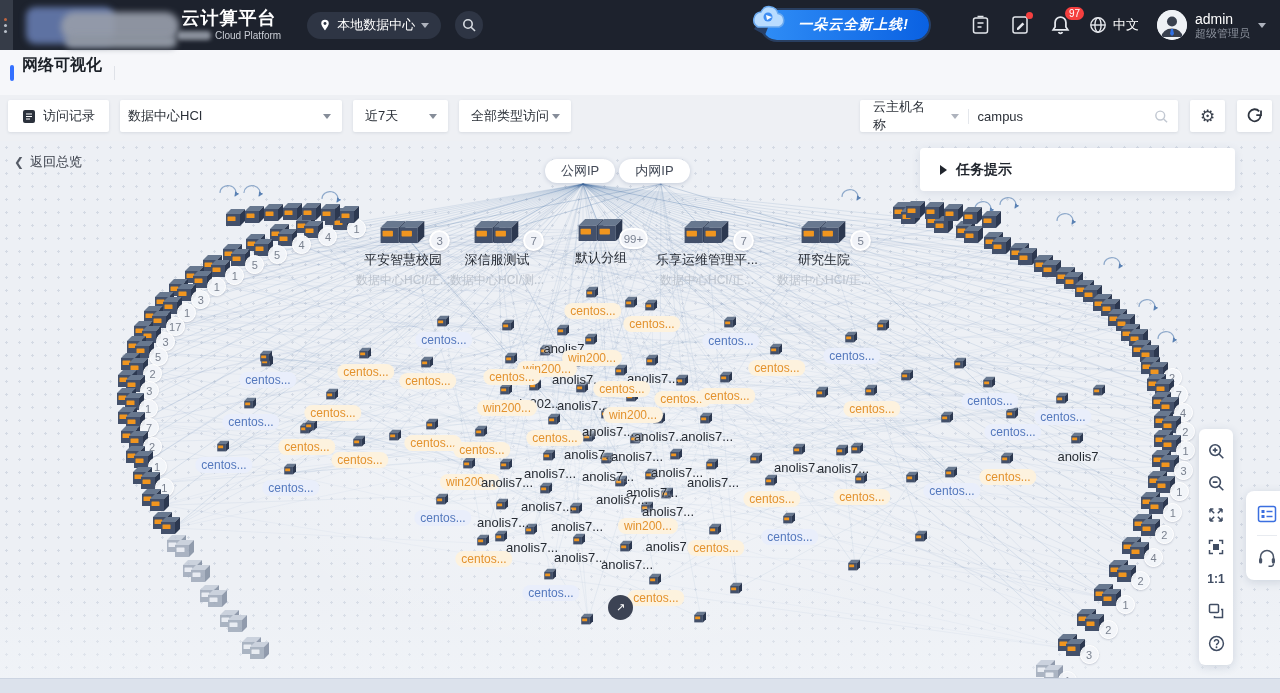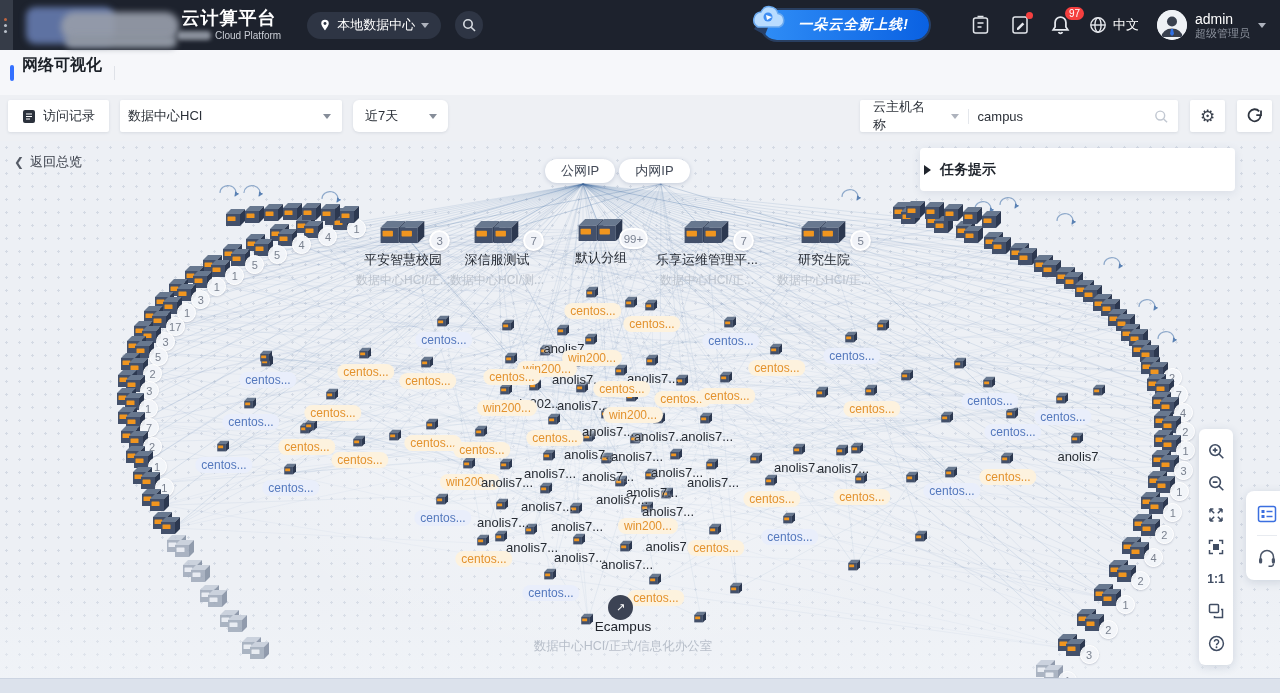--- a/index.html
+++ b/index.html
@@ -42,21 +42,21 @@
   .page-title{font-size:16px;font-weight:700;color:#1c2128;margin:0 12px 14px 8px;}
   .vdiv{width:1px;height:14px;background:#dfe2e8;}
   .scan-time{font-size:13px;color:#8f95a0;margin-left:14px;}
 
   
   .toolbar{background:#eef0f4;display:flex;align-items:center;gap:11px;padding:5px 8px 9px 8px;flex:0 0 auto;}
   .wbtn{background:#fff;border:none;border-radius:2px;height:32px;box-shadow:0 1px 3px rgba(80,90,115,.14);font-size:13px;color:#2b3038;cursor:pointer;font-family:inherit;}
   .record-btn{display:flex;align-items:center;gap:7px;padding:0 14px;}
   .sel{display:flex;align-items:center;justify-content:space-between;padding:0 11px 0 12px;cursor:pointer;}
   .sel-dc{width:222px;padding-left:8px;}
-  .sel-range{width:95px;border-radius:6px;}
+  .sel-range{width:95px;}
   .sel-type{width:112px;}
   .sel .caret{border-top-color:#868d99;}
   .toolbar-right{margin-left:auto;display:flex;align-items:center;gap:12px;}
   .search-combo{width:318px;height:32px;background:#fff;border-radius:2px;box-shadow:0 1px 3px rgba(80,90,115,.14);display:flex;align-items:center;}
   .combo-label{font-size:13px;padding:0 9px 0 13px;display:flex;align-items:center;gap:16px;cursor:pointer;}
   .combo-div{width:1px;height:15px;background:#e4e7ec;margin-right:9px;}
   .campus-input{flex:1;border:none;outline:none;font-size:13px;color:#2b3038;font-family:inherit;background:none;}
   .combo-search{margin-right:10px;}
   .icon-btn{width:35px;height:32px;display:grid;place-items:center;}
   .gear-glyph{font-size:17px;color:#3a414d;line-height:1;}
@@ -65,21 +65,21 @@
   .canvas{position:relative;flex:1;background:#edf0f5;background-image:radial-gradient(circle,#d4dae4 1px,rgba(0,0,0,0) 1.2px);background-size:13px 13px;overflow:hidden;}
   #edge-svg{position:absolute;left:0;top:0;z-index:1;pointer-events:none;}
   .soft-light{position:absolute;inset:0;z-index:2;pointer-events:none;
     background:radial-gradient(ellipse 560px 270px at 615px 330px,rgba(250,251,253,.38),rgba(250,251,253,0) 70%),
                linear-gradient(to top,rgba(243,246,250,.55),rgba(243,246,250,0) 20%);}
   #graph-layer{position:absolute;inset:0;z-index:3;}
   .back-link{position:absolute;left:14px;top:12px;font-size:13px;color:#3a3f4a;z-index:10;cursor:pointer;text-decoration:none;display:flex;gap:6px;align-items:center;}
   .back-chevron{font-size:12px;color:#555b66;}
   .ip-tabs{position:absolute;left:545px;top:18px;display:flex;gap:4px;z-index:10;}
   .ip-pill{background:#fff;border:none;border-radius:12px;padding:3px 16px;font-size:13px;color:#434a57;box-shadow:0 1px 4px rgba(70,90,130,.25);cursor:pointer;font-family:inherit;}
-  .task-panel{position:absolute;left:920px;top:7px;width:315px;height:43px;background:#fff;border-radius:4px;box-shadow:0 2px 10px rgba(40,60,100,.10);display:flex;align-items:center;gap:9px;padding-left:4px;z-index:10;cursor:pointer;}
+  .task-panel{position:absolute;left:920px;top:7px;width:315px;height:43px;background:#fff;border-radius:4px;box-shadow:0 2px 10px rgba(40,60,100,.10);display:flex;align-items:center;gap:9px;padding-left:20px;z-index:10;cursor:pointer;}
   .task-tri{width:0;height:0;border-top:5px solid transparent;border-bottom:5px solid transparent;border-left:7px solid #20252d;}
   .task-label{font-size:14px;font-weight:700;color:#1f242c;}
   .footer-strip{position:absolute;left:0;right:0;bottom:0;height:15px;background:#dce2ec;border-top:1px solid #ccd4e2;z-index:6;}
 
   
   .side-toolbar{position:absolute;right:47px;top:288px;width:34px;background:#fff;border-radius:6px;box-shadow:0 2px 10px rgba(40,60,100,.16);display:flex;flex-direction:column;align-items:center;padding:7px 0;gap:2px;z-index:10;}
   .st-btn{width:34px;height:30px;display:grid;place-items:center;background:none;border:none;cursor:pointer;color:#404d63;font-family:inherit;}
   .scale-label{font-size:12px;font-weight:700;color:#404d63;}
   .mini-panel{position:absolute;right:-8px;top:350px;width:42px;background:#fff;border-radius:8px;box-shadow:0 2px 10px rgba(40,60,100,.16);display:flex;flex-direction:column;align-items:center;padding:11px 0;z-index:10;}
   .mp-btn{background:none;border:none;cursor:pointer;display:grid;place-items:center;width:30px;height:24px;}
@@ -212,20 +212,24 @@
           <path d="M4 5h6M4 7.5h6M4 10h4" stroke="#fff" stroke-width="1.2"></path>
         </svg>
       <span>访问记录</span>
     </button>
     <div class="wbtn sel sel-dc">
       <span>数据中心HCI</span>
       <span class="caret"></span>
     </div>
     <div class="wbtn sel sel-range">
       <span>近7天</span>
+      <span class="caret"></span>
+    </div>
+    <div class="wbtn sel sel-type">
+      <span>全部类型访问</span>
       <span class="caret"></span>
     </div>
     <div class="toolbar-right">
       <div class="search-combo">
         <span class="combo-label">
           <span>云主机名称</span>
           <span class="caret"></span>
         </span>
         <span class="combo-div"></span>
         <input class="campus-input" value="campus" style="">
@@ -2244,24 +2248,20 @@
           </svg></div>
         <div class="cube" style="position: absolute; left: 953px; top: 215px;"><svg width="14.879999999999999" height="13.64" viewBox="0 0 24 22">
             <path d="M2 8v12h14V8z" fill="#43506a"></path>
             <path d="M2 8l5-5h14l-5 5z" fill="#68788f"></path>
             <path d="M16 8l5-5v12l-5 5z" fill="#2c3850"></path>
             <rect x="3.5" y="10.5" width="8" height="4.5" rx="0.6" fill="#f0951f"></rect>
           </svg></div>
         <div class="crescent" style="position: absolute; left: 608px; top: 454px;">
           <span>↗</span>
         </div>
-        <div class="bnode" style="position: absolute; left: 623px; top: 478px;">
-          <div class="bnode-label">Ecampus</div>
-          <div class="bnode-sub">数据中心HCI/正式/信息化办公室</div>
-        </div>
       </div>
 
     <a class="back-link">
       <span class="back-chevron">❮</span>
       <span>返回总览</span>
     </a>
     <div class="ip-tabs">
       <button class="ip-pill">公网IP</button>
       <button class="ip-pill">内网IP</button>
     </div>

